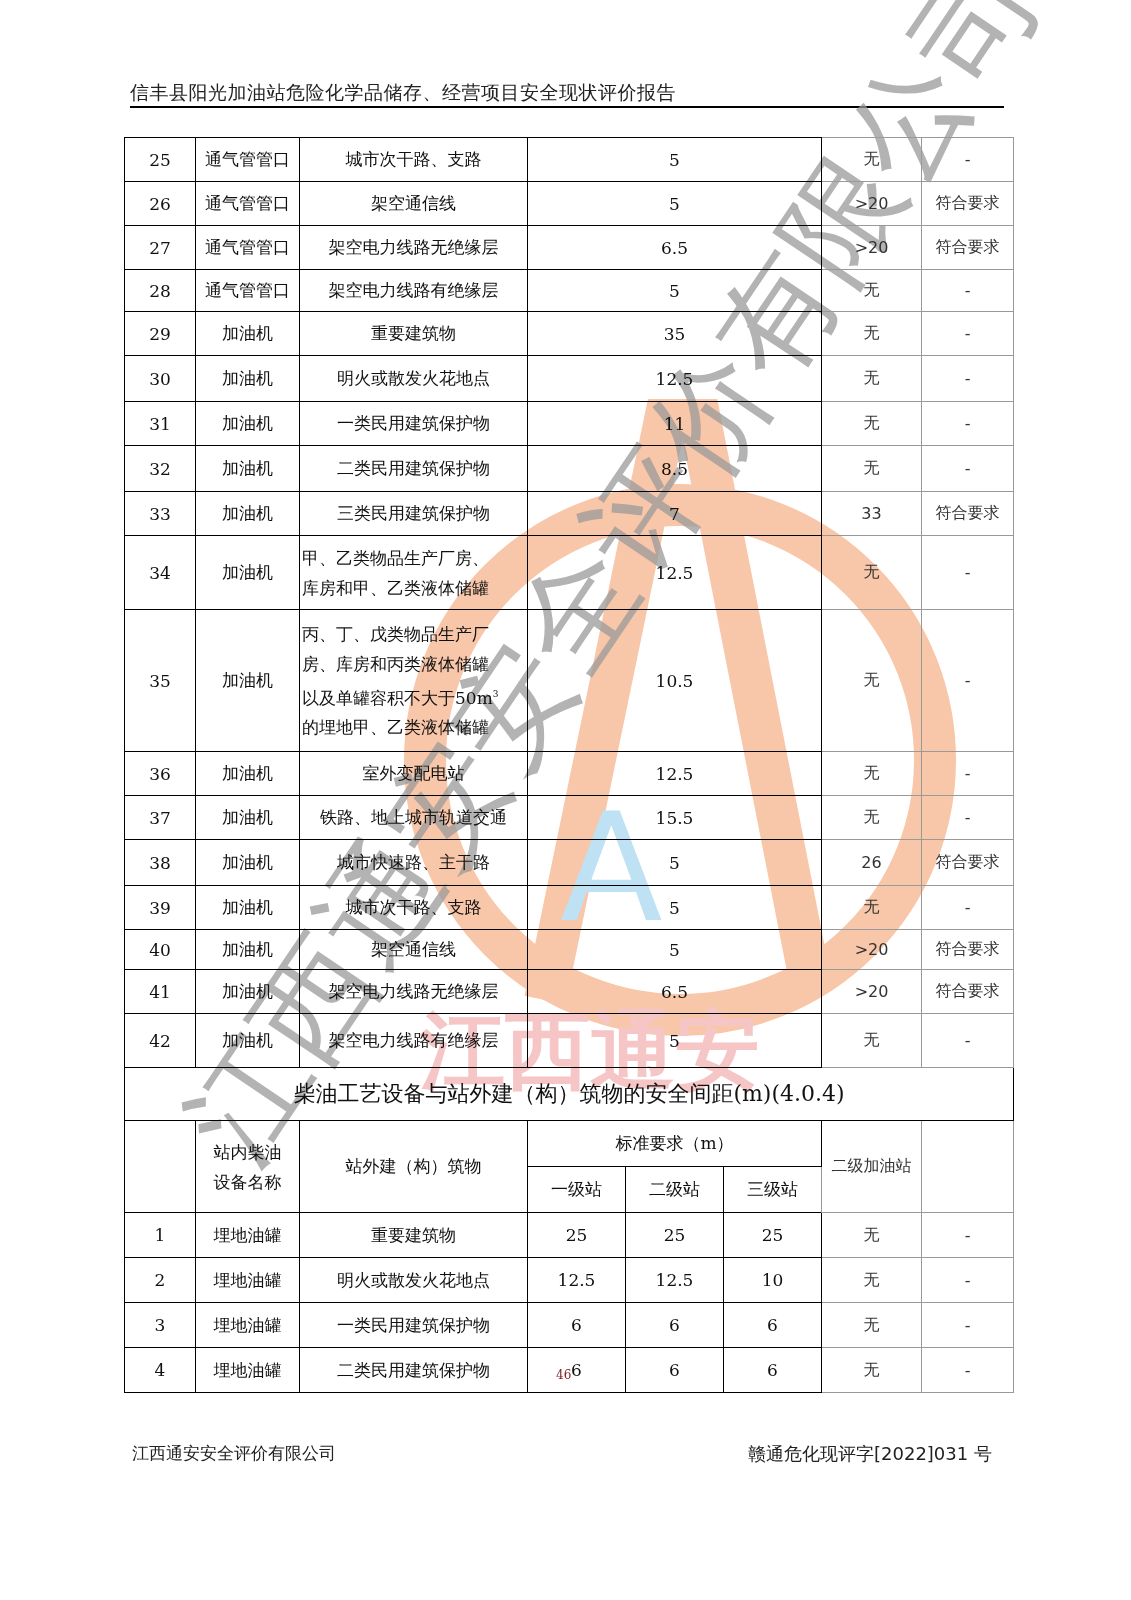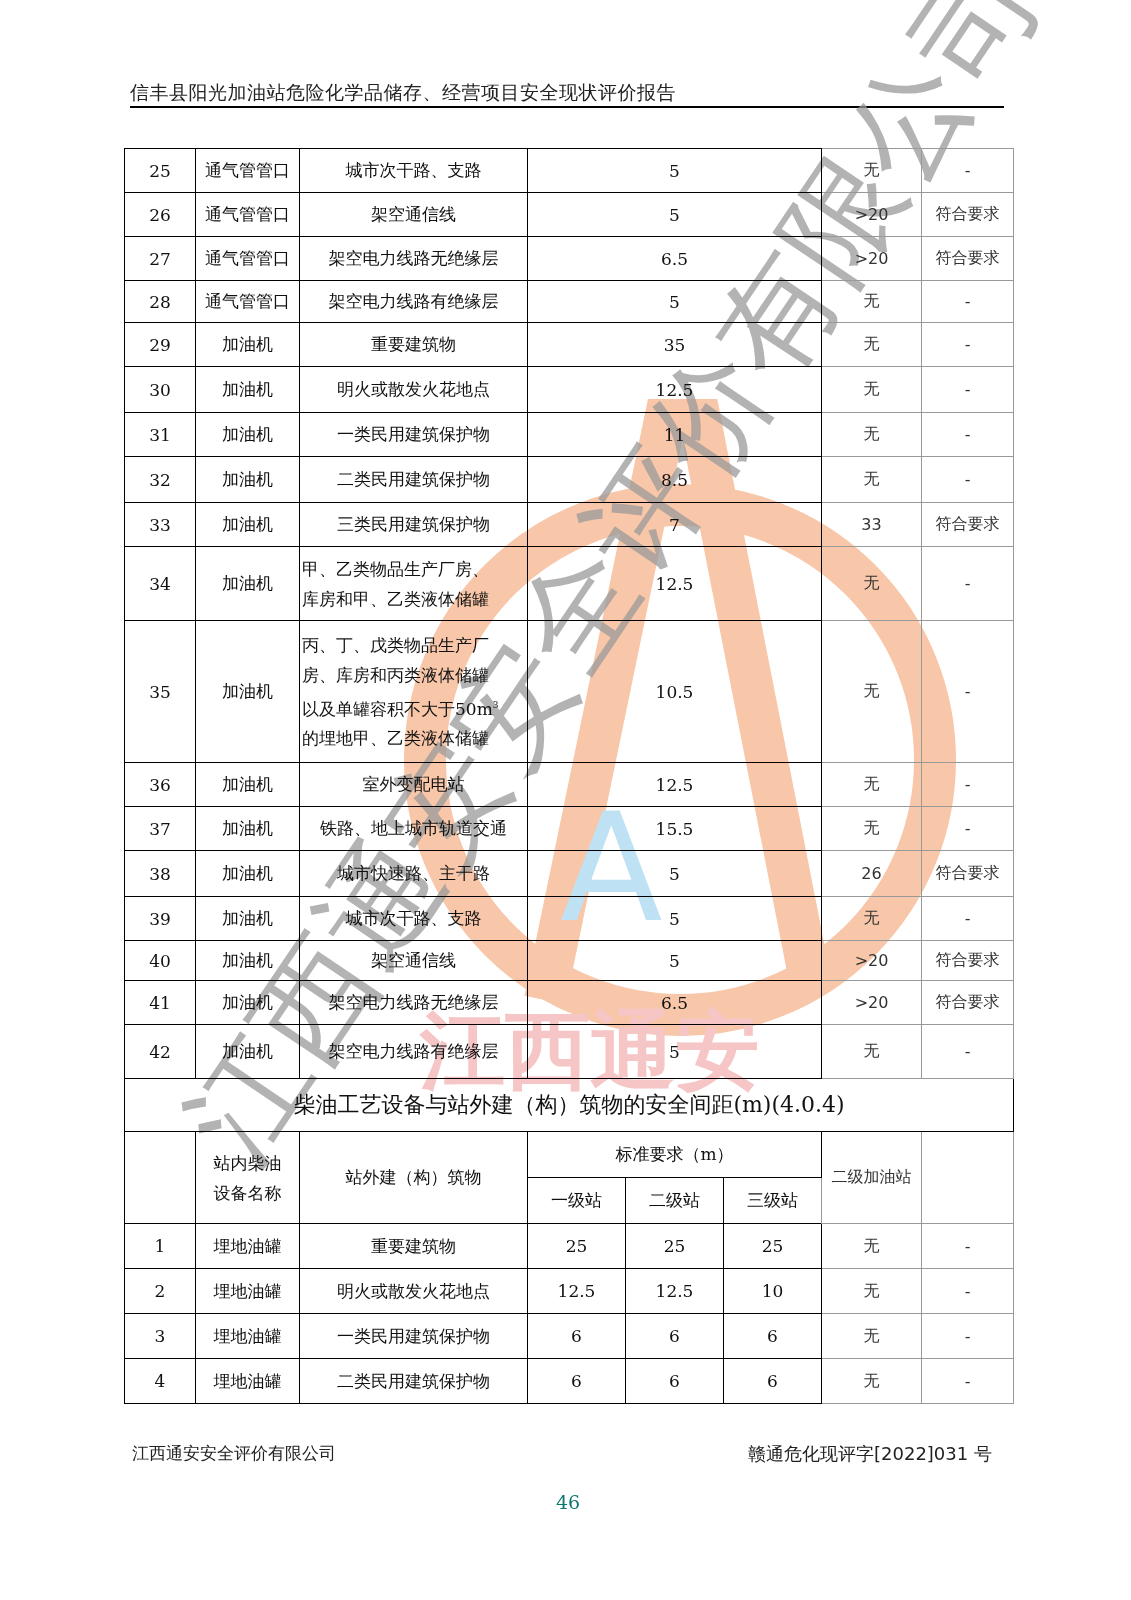--- a/index.html
+++ b/index.html
@@ -5,32 +5,32 @@
   html, body { margin: 0; padding: 0; background: #ffffff; }
   body { width: 1131px; height: 1600px; position: relative; overflow: hidden;
          font-family: "DejaVu Serif", "Liberation Serif", serif; color: #111; }
   .header-title { position: absolute; left: 130px; width: 874px; top: 80px; text-align: left;
                   font-size: 19px; letter-spacing: 0.5px; color: #222;
                   font-family: "DejaVu Sans", "Liberation Sans", sans-serif; }
   .header-rule { position: absolute; left: 130px; width: 874px; top: 106px; height: 2px; background: #000; }
 
   .watermark { position: absolute; left: 0; top: 0; width: 1131px; height: 1600px; pointer-events: none; z-index: 0; }
 
-  table.main { position: absolute; left: 124px; top: 148px; width: 889px; border-collapse: collapse; z-index: 1;
+  table.main { position: absolute; left: 124px; top: 137px; width: 889px; border-collapse: collapse; z-index: 1;
                table-layout: fixed; font-size: 17px; }
   table.main td { border: 1.5px solid #000; text-align: center; vertical-align: middle; padding: 0 2px;
                   background: transparent; }
   table.main td.light { border-color: #999; border-width: 1px; font-family: "DejaVu Sans", "Liberation Sans", sans-serif; color: #333; font-size: 16px; }
   table.main td.wrap { text-align: left; line-height: 30px; padding-left: 2px; }
   .sec-title td { font-size: 22px; height: 52px; border-radius: 19px; }
   sup { font-size: 9px; }
 
   .footer-left { position: absolute; left: 132px; top: 1442px; font-size: 17px; color: #222;
                  font-family: "DejaVu Sans", "Liberation Sans", sans-serif; }
-  .footer-page { position: absolute; left: 556px; top: 1491px; font-size: 19px; color: #0f766e; }
+  .footer-page { position: absolute; left: 556px; top: 1368px; font-size: 12px; color: #7f1d1d; }
   .footer-right { position: absolute; left: 748px; top: 1442px; font-size: 18px; color: #222;
                   font-family: "DejaVu Sans", "Liberation Sans", sans-serif; }
 </style>
 </head>
 <body>
 
 <div class="header-title">信丰县阳光加油站危险化学品储存、经营项目安全现状评价报告</div>
 <div class="header-rule"></div>
 
 <svg class="watermark" viewBox="0 0 1131 1600">

